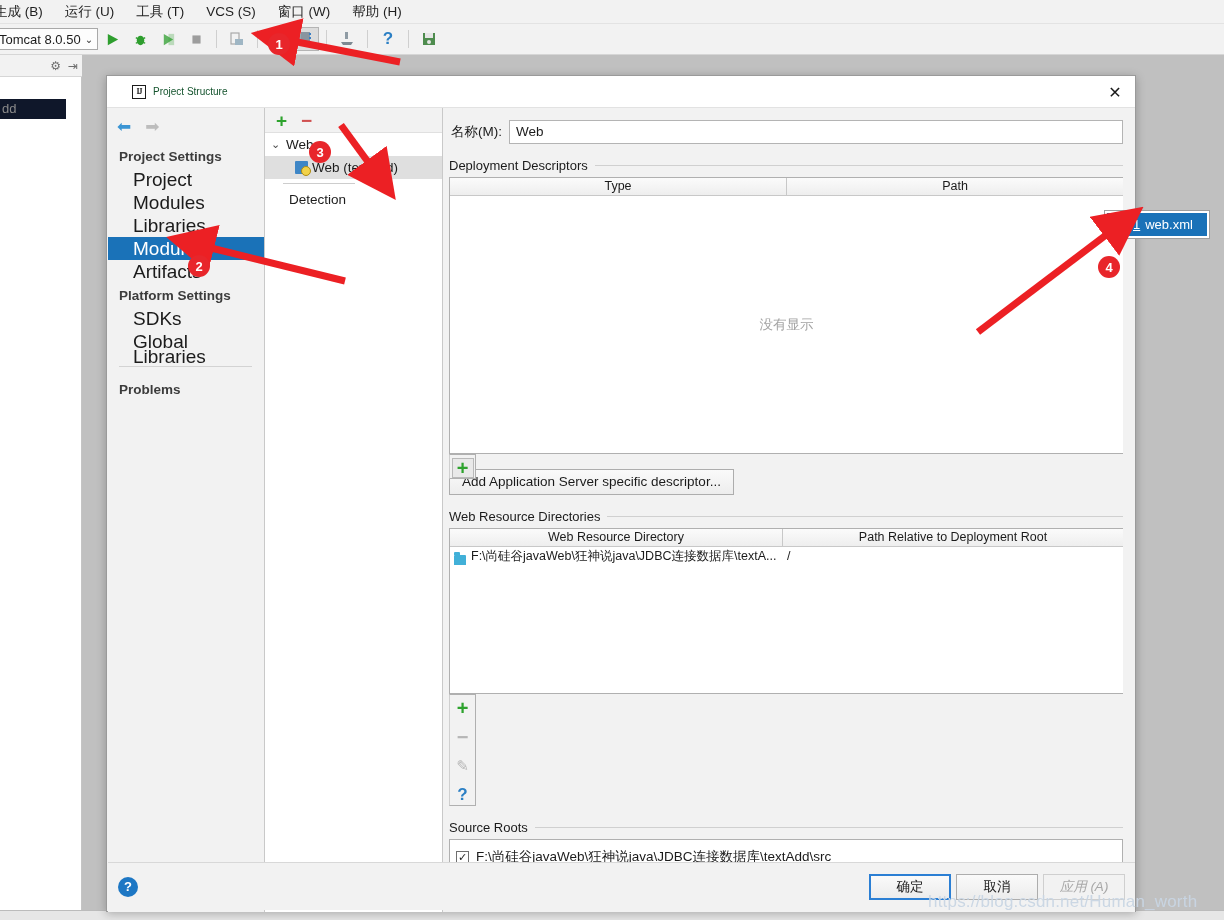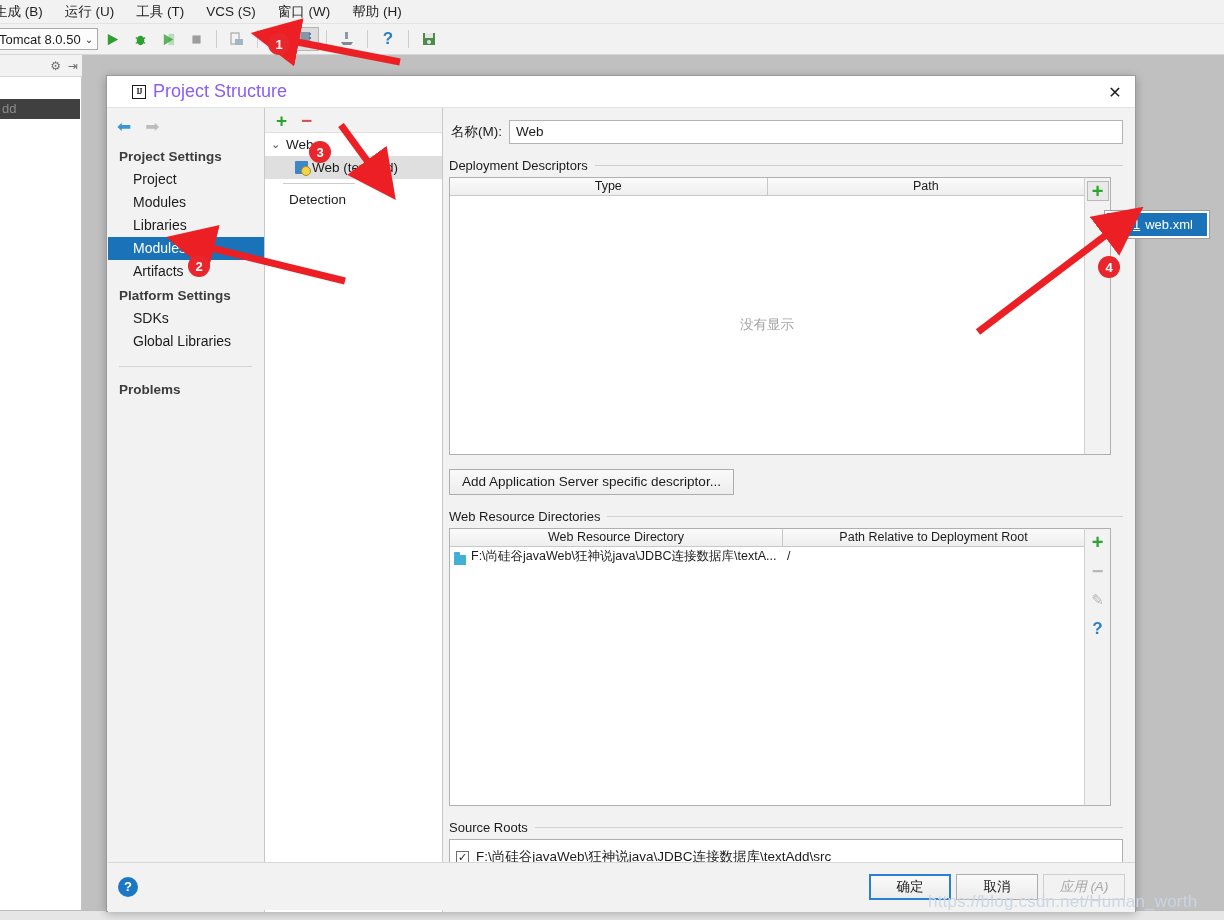--- a/index.html
+++ b/index.html
@@ -45,22 +45,22 @@
   .ide-leftpane {
     position:absolute; left:0; top:55px; width:82px; height:865px; background:#ffffff;
     border-right:1px solid #c4c4c4;
   }
   .ide-leftpane-header {
     position:absolute; left:0; top:0; width:82px; height:22px;
     background:#f2f2f2; border-bottom:1px solid #d6d6d6;
     display:flex; align-items:center; justify-content:flex-end; padding-right:4px; gap:7px;
   }
   .ide-leftpane-row {
-    position:absolute; left:0; top:44px; width:80px; height:20px;
-    background:#404040; color:#8a8a8a; font-size:13px; line-height:20px; padding-left:2px;
+    position:absolute; left:0; top:44px; width:66px; height:20px;
+    background:#0f172a; color:#8a8a8a; font-size:13px; line-height:20px; padding-left:2px;
   }
   .ide-rightfill {
     position:absolute; left:82px; top:55px; width:1142px; height:865px; background:#c0c0c0;
   }
   .ide-bottomstrip {
     position:absolute; left:0; top:910px; width:1224px; height:10px; background:#e6e6e6; border-top:1px solid #bbb;
   }
 
   
   .dialog {
@@ -71,38 +71,38 @@
   .dlg-title {
     position:absolute; left:0; top:0; width:1028px; height:32px;
     background:#ffffff; border-bottom:1px solid #e2e2e2;
     display:flex; align-items:center; padding-left:9px;
   }
   .dlg-title .ijlogo {
     width:14px; height:14px; margin-right:7px;
     border:1.6px solid #1b1b1b; display:flex; align-items:center; justify-content:center;
     font-size:8px; font-weight:bold; font-family:"Liberation Serif", serif; letter-spacing:-1px;margin-left:16px;
   }
-  .dlg-title .t { font-size:18px; color:#8b5cf6; }
+  .dlg-title .t { font-size:10px; color:#14532d; }
   .dlg-close {
     position:absolute; right:0px; top:0; width:40px; height:32px;
     display:flex; align-items:center; justify-content:center;
     font-size:16px; color:#1b1b1b; cursor:default;
   }
 
   
   .nav-pane {
     position:absolute; left:1px; top:32px; width:157px; height:804px;
     background:#f2f2f2; border-right:1px solid #c9c9c9;
   }
   .nav-arrows { height:36px; display:flex; align-items:center; padding-left:9px; gap:14px; }
   .arrow { font-size:17px; line-height:1; }
   .arrow.back { color:#3b95d4; }
   .arrow.fwd { color:#bdbdbd; }
   .nav-group { font-weight:bold; font-size:13.5px; color:#3c3c3c; padding:5px 0 4px 11px; }
-  .nav-item { font-size:14px; color:#1b1b1b; padding:4px 0 4px 25px; height:23px; line-height:15px; }
+  .nav-item { font-size:19px; color:#1b1b1b; padding:4px 0 4px 25px; height:23px; line-height:15px; }
   .nav-item.selected { background:#1a72b8; color:#ffffff; }
   .nav-div { height:1px; background:#d3d3d3; margin:13px 12px 10px 11px; }
 
   
   .tree-pane {
     position:absolute; left:158px; top:32px; width:178px; height:804px;
     background:#ffffff; border-right:1px solid #c9c9c9;
   }
   .tree-toolbar {
     height:25px; background:#f2f2f2; border-bottom:1px solid #e0e0e0;
@@ -132,21 +132,21 @@
   .name-row label { font-size:13.5px; white-space:nowrap; }
   .name-input {
     flex:1; height:24px; background:#ffffff; border:1px solid #b4b4b4;
     font-size:13.5px; padding:0 6px; line-height:22px; color:#1b1b1b;
   }
 
   .sec-label { display:flex; align-items:center; gap:7px; padding:14px 12px 4px 6px; }
   .sec-label .txt { font-size:13px; color:#1b1b1b; white-space:nowrap; }
   .sec-label .line { flex:1; height:1px; background:#d0d0d0; }
 
-  .tablebox { position:relative; margin:0 24px 0 6px; display:flex; }
+  .tablebox { position:relative; margin:0 12px 0 6px; display:flex;flex-direction:column; }
   .table {
     flex:1; background:#ffffff; border:1px solid #b0b0b0; border-right:none;
   }
   .thead { display:flex; height:18px; background:#f0f0f0; border-bottom:1px solid #c8c8c8; }
   .th {
     flex:1; text-align:center; font-size:12.5px; color:#1b1b1b; line-height:17px;
     border-right:1px solid #c8c8c8; background:linear-gradient(#fbfbfb,#eeeeee);
   }
   .th:last-child { border-right:none; }
   .tbody-empty {

